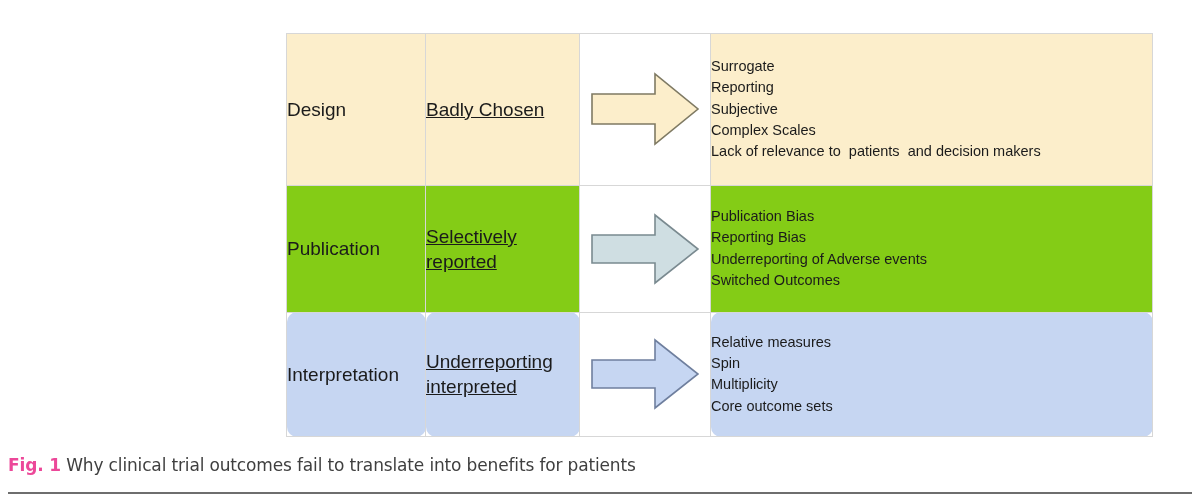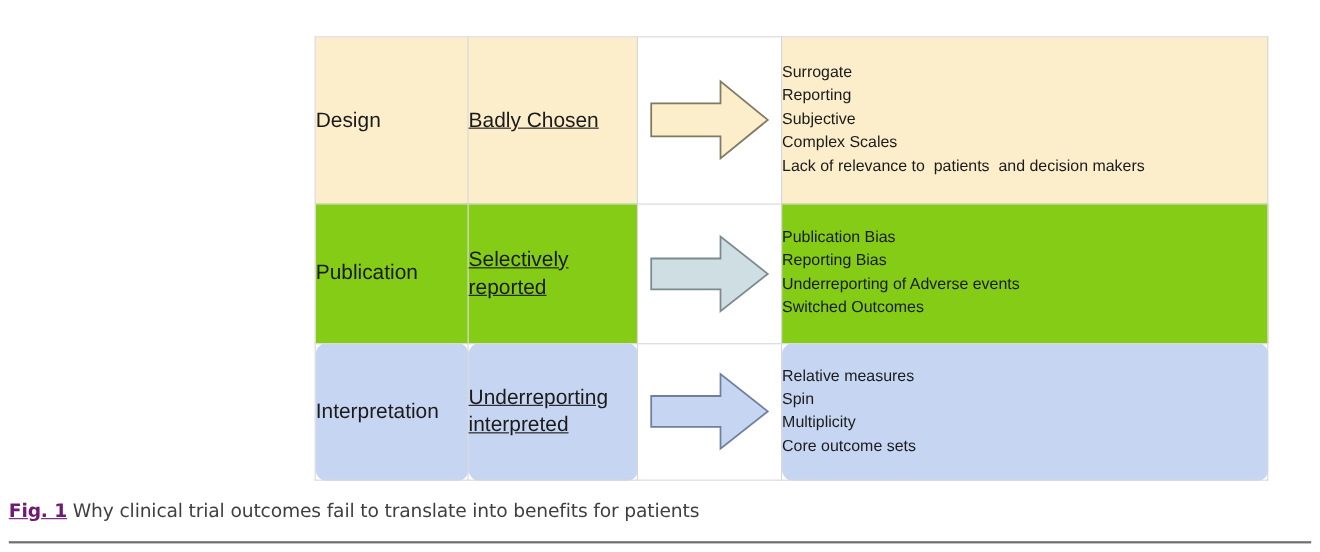--- a/index.html
+++ b/index.html
@@ -81,22 +81,21 @@
     left: 8px;
     top: 455px;
     width: 1184px;
     font-size: 17px;
     color: #3f3f3f;
     font-family: "DejaVu Sans", sans-serif;
     letter-spacing: -0.15px;
   }
   .caption .fignum {
     font-weight: bold;
-    color: #701a75;
-    text-decoration: underline;
+    color: #ec4899;
   }
   .caption .captext { font-weight: normal; }
 
   .rule {
     position: absolute;
     left: 8px;
     top: 492px;
     width: 1184px;
     height: 2px;
     background: #6e6e6e;

